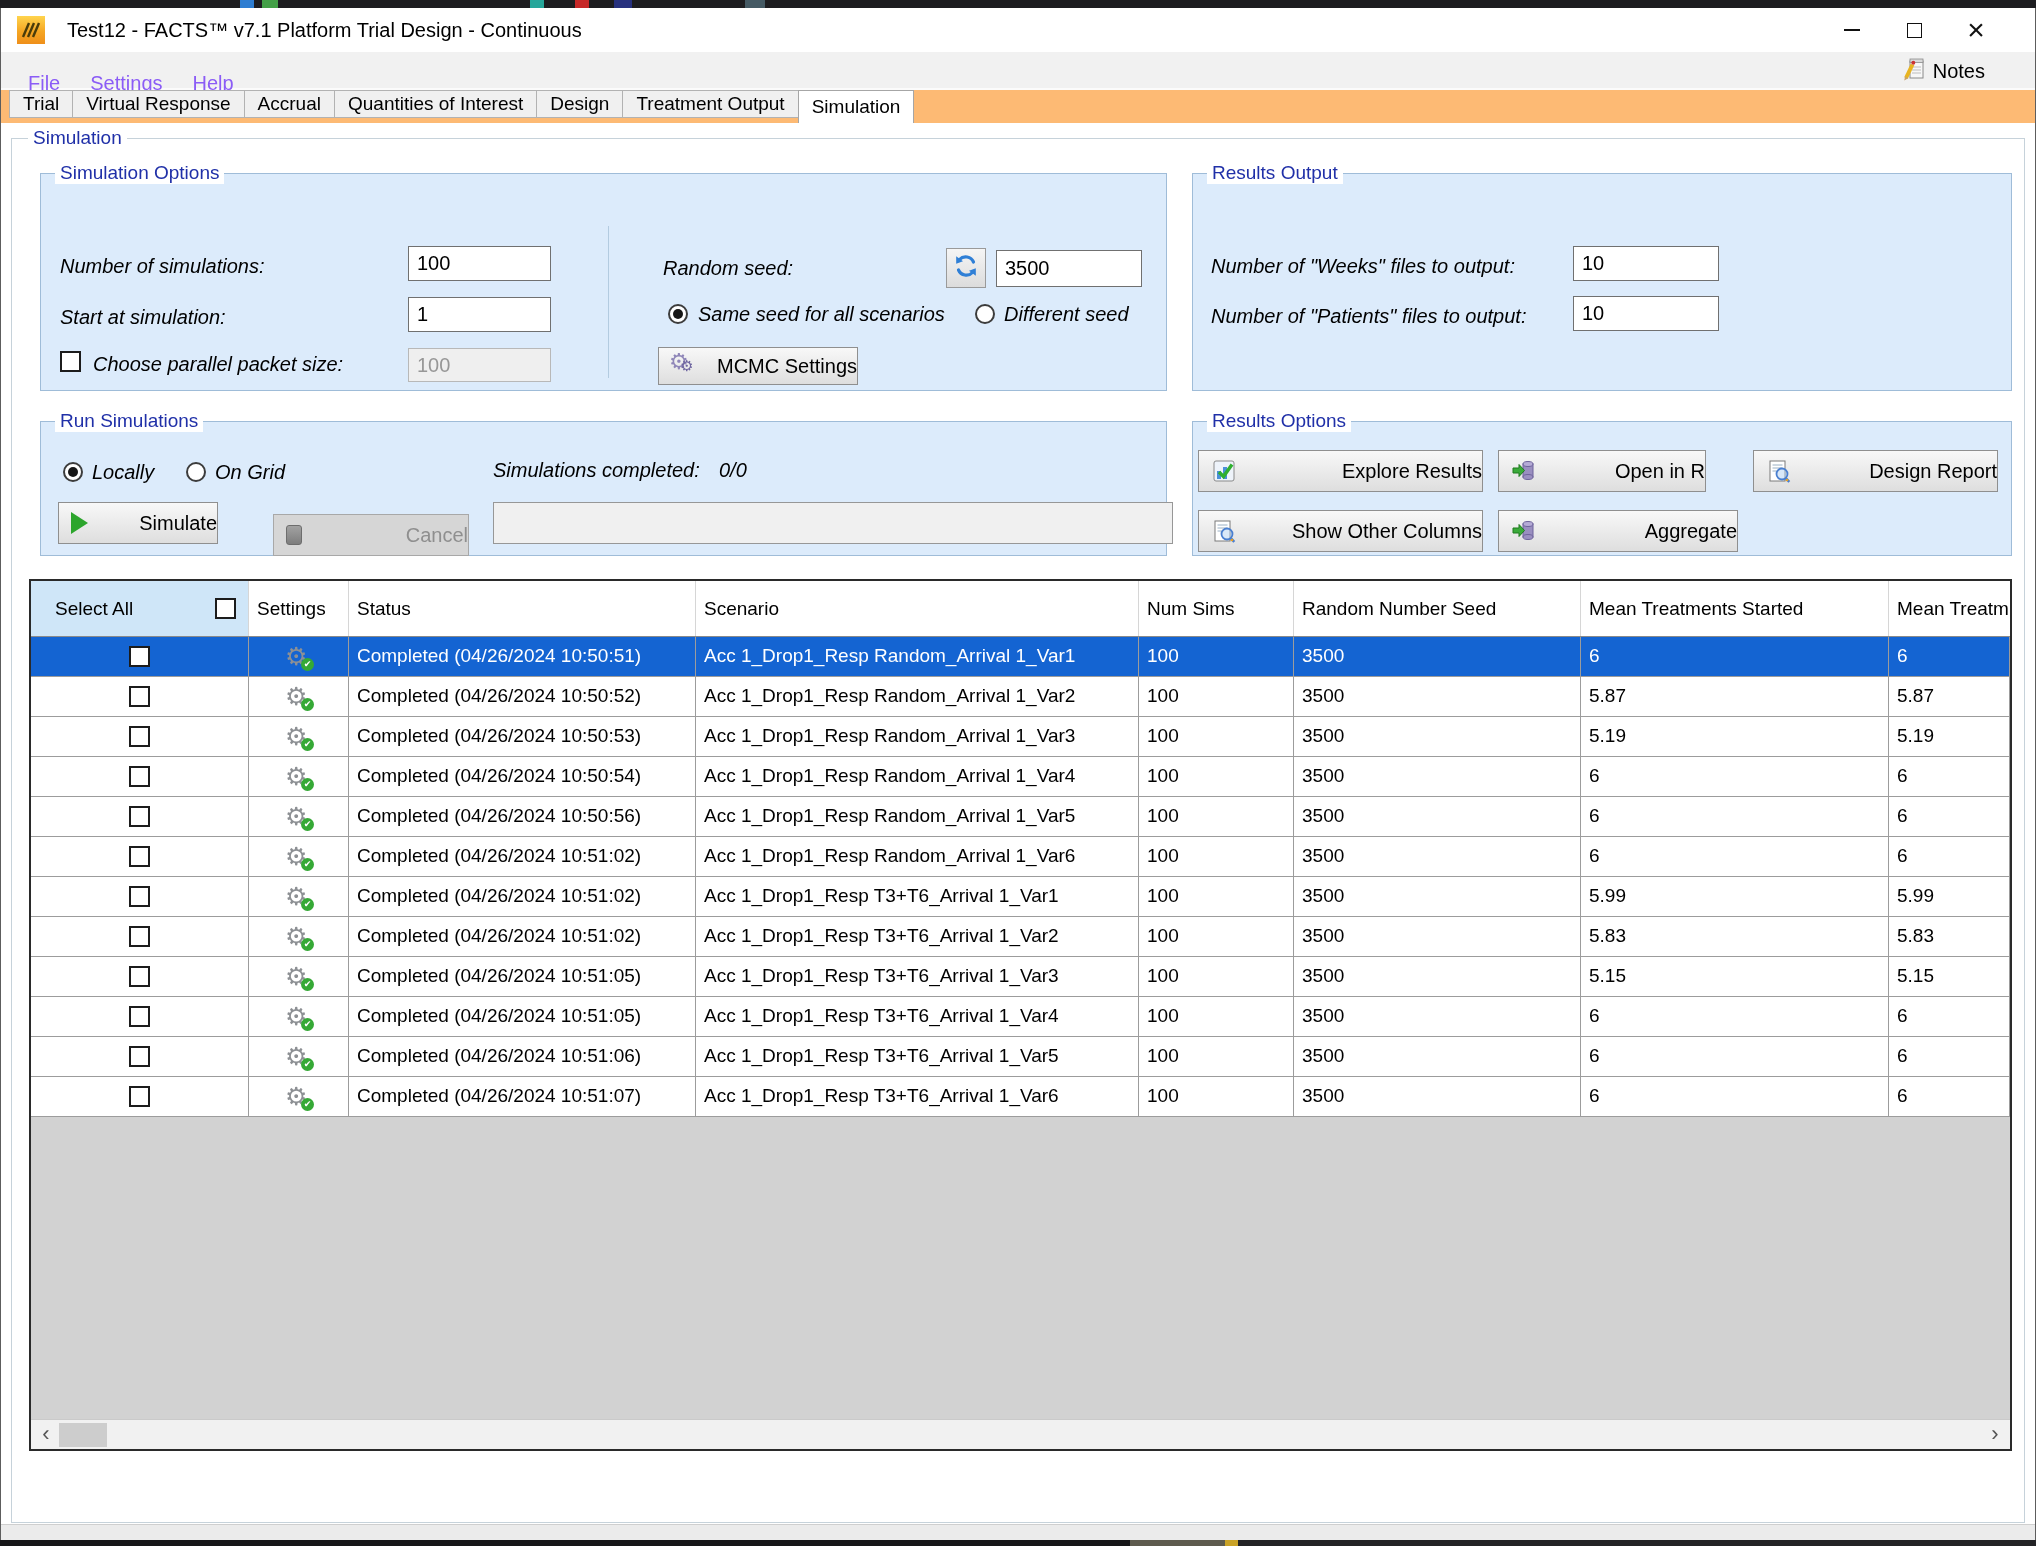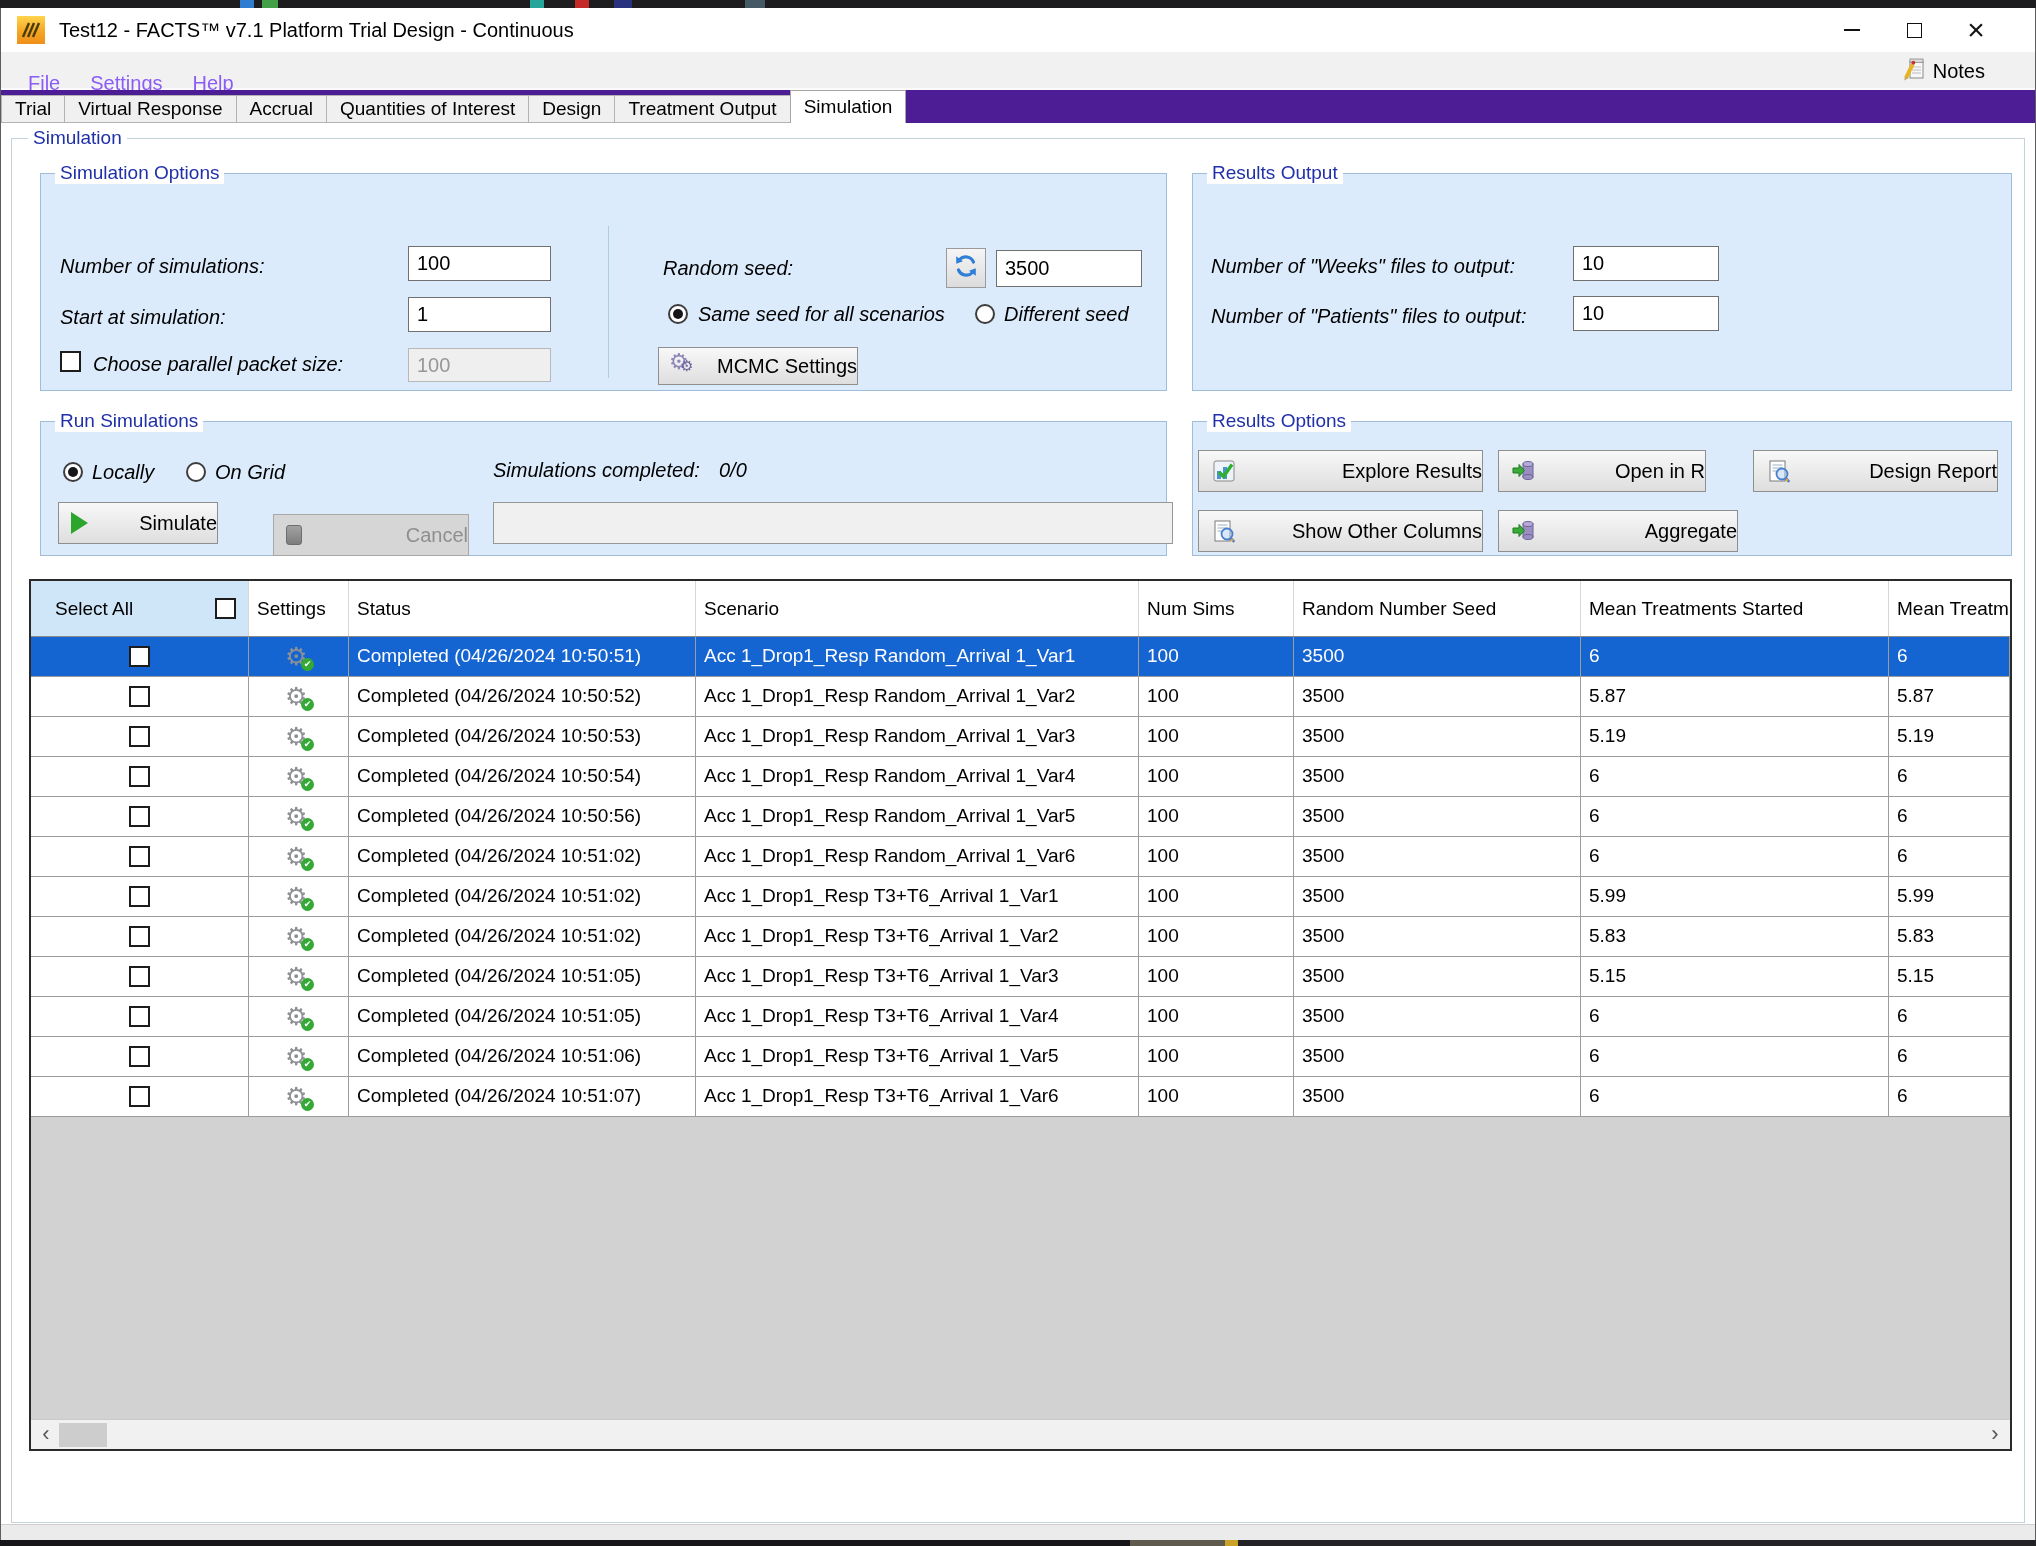--- a/index.html
+++ b/index.html
@@ -11,33 +11,33 @@
   #top-strip span { position:absolute; top:0; height:8px; display:block; }
   #taskbar-strip { position:absolute; left:0; top:1540px; width:2036px; height:6px; background:#161618; z-index:5;}
   #taskbar-strip span { position:absolute; top:0; height:6px; display:block; }
 
   
   #window { position:absolute; left:0; top:8px; width:2036px; height:1532px; background:#fff;
             border-left:1px solid #5d5d5d; border-right:1px solid #5d5d5d; }
   #title-bar { position:absolute; left:0; top:0; width:100%; height:44px; background:#fff; }
   #app-icon { position:absolute; left:16px; top:8px; width:28px; height:28px;
               background:linear-gradient(180deg,#ffd44d 0%,#f5a623 55%,#ef8f1a 100%); }
-  #window-title { position:absolute; left:58px; top:0; height:36px; line-height:44px; font-size:20px; color:#000; white-space:nowrap; }
+  #window-title { position:absolute; left:66px; top:0; height:36px; line-height:44px; font-size:20px; color:#000; white-space:nowrap; }
   #win-controls { position:absolute; right:28px; top:0; height:44px; display:flex; }
   .win-btn { width:62px; height:44px; display:flex; align-items:center; justify-content:center; }
   .min-glyph { width:16px; height:2px; background:#111; display:block; }
   .max-glyph { width:15px; height:15px; border:1.5px solid #111; display:block; }
   .close-glyph { font-size:30px; line-height:30px; color:#111; font-weight:400; }
 
   #menu-bar { position:absolute; left:0; top:44px; width:100%; height:38px; background:#f1f1f1; border-bottom:2px solid #fbfbfb; }
   #menu-items { position:absolute; left:12px; top:0; height:38px; display:flex; }
   .menu-item { padding:12px 15px; height:38px; line-height:38px; font-size:20px; color:#8b5cf6; }
   #notes-btn { position:absolute; right:50px; top:0; height:38px; display:flex; align-items:center; gap:6px; font-size:20px; color:#000; }
 
-  #tab-strip { position:absolute; left:0; top:82px; width:100%; height:33px; background:#4c1d95; display:flex; align-items:flex-end; }
+  #tab-strip { position:absolute; left:0; top:82px; width:100%; height:33px; background:#fdba74; display:flex; padding-left:8px; }
   .tab { height:28px; line-height:26px; padding:0 13px; font-size:19px; background:#f0f0f0; border:1px solid #b2b2b2; margin-right:-1px; color:#000; }
   .tab.active { height:33px; line-height:31px; background:#fff; border:1px solid #a6a6a6; border-bottom:none; position:relative; z-index:2; }
 
   #content { position:absolute; left:0; top:115px; width:100%; height:1409px; background:#fff; }
   #footer-strip { position:absolute; left:0; bottom:0; width:100%; height:16px; background:#ebebeb; border-top:1px solid #cfcfcf; }
 
   
   #sim-field { position:absolute; left:10px; top:15px; width:2014px; height:1385px; border:1px solid #c6d2da; background:#fff; }
   .glabel { position:absolute; top:-12px; background:#fff; padding:0 5px; color:#2030a8; font-size:19px; line-height:22px; white-space:nowrap; }
 

